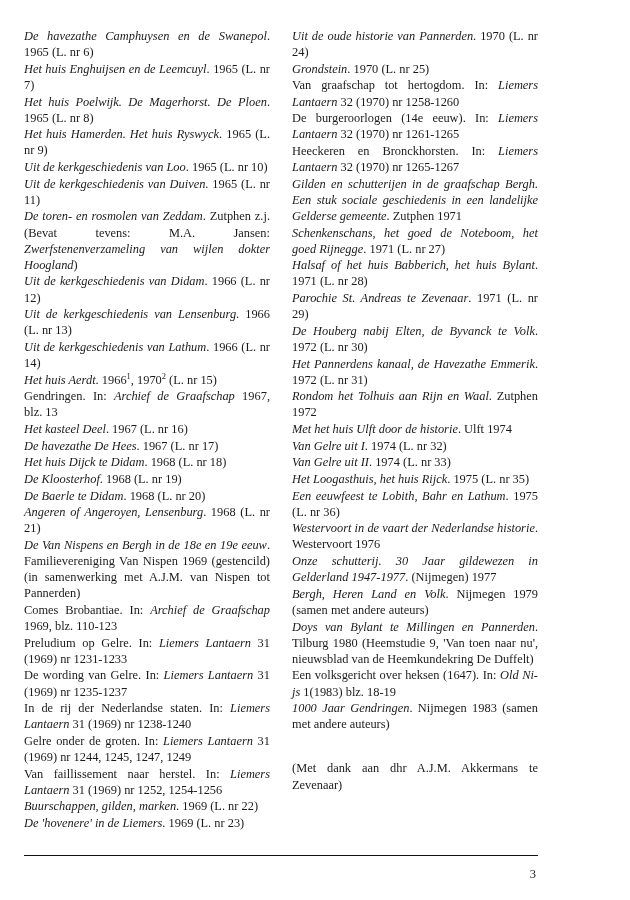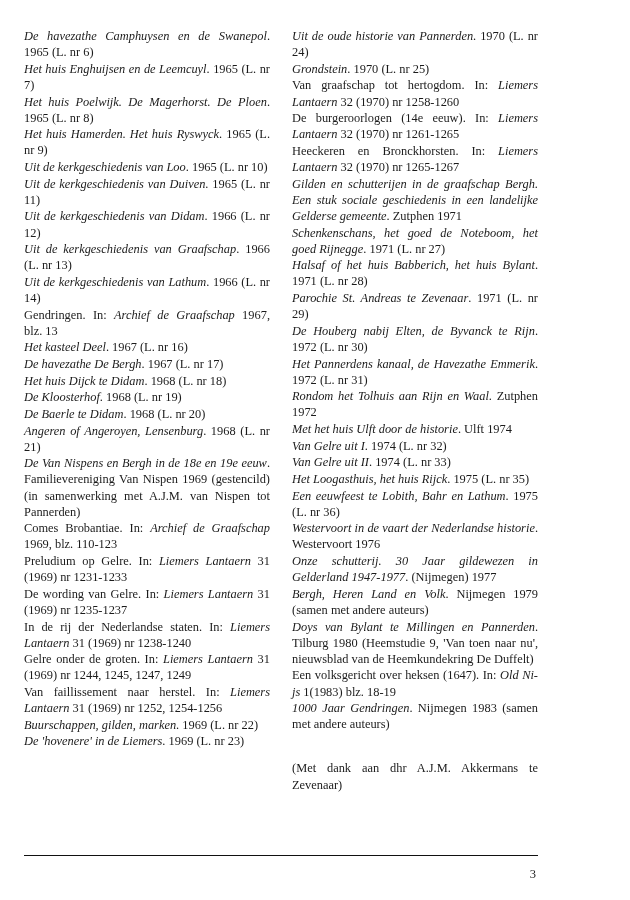--- a/index.html
+++ b/index.html
@@ -62,26 +62,28 @@
 
 <div class="page">
   <div class="columns">
     <div class="col" id="left-col">
         <p class="entry"><i>De havezathe Camphuysen en de Swanepol</i>. 1965 (L. nr 6)</p>
         <p class="entry"><i>Het huis Enghuijsen en de Leemcuyl</i>. 1965 (L. nr 7)</p>
         <p class="entry"><i>Het huis Poelwijk. De Magerhorst. De Ploen</i>. 1965 (L. nr 8)</p>
         <p class="entry"><i>Het huis Hamerden. Het huis Ryswyck</i>. 1965 (L. nr 9)</p>
         <p class="entry"><i>Uit de kerkgeschiedenis van Loo</i>. 1965 (L. nr 10)</p>
         <p class="entry"><i>Uit de kerkgeschiedenis van Duiven</i>. 1965 (L. nr 11)</p>
+        <p class="entry"><i>De toren- en rosmolen van Zeddam</i>. Zutphen z.j. (Bevat tevens: M.A. Jansen: <i>Zwerfstenenverzameling van wijlen dokter Hoogland</i>)</p>
         <p class="entry"><i>Uit de kerkgeschiedenis van Didam</i>. 1966 (L. nr 12)</p>
-        <p class="entry"><i>Uit de kerkgeschiedenis van Graafschap</i>. 1966 (L. nr 13)</p>
+        <p class="entry"><i>Uit de kerkgeschiedenis van Lensenburg</i>. 1966 (L. nr 13)</p>
         <p class="entry"><i>Uit de kerkgeschiedenis van Lathum</i>. 1966 (L. nr 14)</p>
+        <p class="entry"><i>Het huis Aerdt</i>. 1966<sup>1</sup>, 1970<sup>2</sup> (L. nr 15)</p>
         <p class="entry">Gendringen. In: <i>Archief de Graafschap</i> 1967, blz. 13</p>
         <p class="entry"><i>Het kasteel Deel</i>. 1967 (L. nr 16)</p>
-        <p class="entry"><i>De havezathe De Bergh</i>. 1967 (L. nr 17)</p>
+        <p class="entry"><i>De havezathe De Hees</i>. 1967 (L. nr 17)</p>
         <p class="entry"><i>Het huis Dijck te Didam</i>. 1968 (L. nr 18)</p>
         <p class="entry"><i>De Kloosterhof</i>. 1968 (L. nr 19)</p>
         <p class="entry"><i>De Baerle te Didam</i>. 1968 (L. nr 20)</p>
         <p class="entry"><i>Angeren of Angeroyen, Lensenburg</i>. 1968 (L. nr 21)</p>
         <p class="entry"><i>De Van Nispens en Bergh in de 18e en 19e eeuw</i>. Familievereniging Van Nispen 1969 (gestencild) (in samenwerking met A.J.M. van Nispen tot Pannerden)</p>
         <p class="entry">Comes Brobantiae. In: <i>Archief de Graafschap</i> 1969, blz. 110-123</p>
         <p class="entry">Preludium op Gelre. In: <i>Liemers Lantaern</i> 31 (1969) nr 1231-1233</p>
         <p class="entry">De wording van Gelre. In: <i>Liemers Lantaern</i> 31 (1969) nr 1235-1237</p>
         <p class="entry">In de rij der Nederlandse staten. In: <i>Liemers Lantaern</i> 31 (1969) nr 1238-1240</p>
         <p class="entry">Gelre onder de groten. In: <i>Liemers Lantaern</i> 31 (1969) nr 1244, 1245, 1247, 1249</p>
@@ -92,21 +94,21 @@
     <div class="col" id="right-col">
         <p class="entry"><i>Uit de oude historie van Pannerden</i>. 1970 (L. nr 24)</p>
         <p class="entry"><i>Grondstein</i>. 1970 (L. nr 25)</p>
         <p class="entry">Van graafschap tot hertogdom. In: <i>Liemers Lantaern</i> 32 (1970) nr 1258-1260</p>
         <p class="entry">De burgeroorlogen (14e eeuw). In: <i>Liemers Lantaern</i> 32 (1970) nr 1261-1265</p>
         <p class="entry">Heeckeren en Bronckhorsten. In: <i>Liemers Lantaern</i> 32 (1970) nr 1265-1267</p>
         <p class="entry"><i>Gilden en schutterijen in de graafschap Bergh. Een stuk sociale geschiedenis in een landelijke Gelderse gemeente</i>. Zutphen 1971</p>
         <p class="entry"><i>Schenkenschans, het goed de Noteboom, het goed Rijnegge</i>. 1971 (L. nr 27)</p>
         <p class="entry"><i>Halsaf of het huis Babberich, het huis Bylant</i>. 1971 (L. nr 28)</p>
         <p class="entry"><i>Parochie St. Andreas te Zevenaar</i>. 1971 (L. nr 29)</p>
-        <p class="entry"><i>De Houberg nabij Elten, de Byvanck te Rijn</i>. 1972 (L. nr 30)</p>
+        <p class="entry"><i>De Houberg nabij Elten, de Byvanck te Volk</i>. 1972 (L. nr 30)</p>
         <p class="entry"><i>Het Pannerdens kanaal, de Havezathe Emmerik</i>. 1972 (L. nr 31)</p>
         <p class="entry"><i>Rondom het Tolhuis aan Rijn en Waal</i>. Zutphen 1972</p>
         <p class="entry"><i>Met het huis Ulft door de historie</i>. Ulft 1974</p>
         <p class="entry"><i>Van Gelre uit I</i>. 1974 (L. nr 32)</p>
         <p class="entry"><i>Van Gelre uit II</i>. 1974 (L. nr 33)</p>
         <p class="entry"><i>Het Loogasthuis, het huis Rijck</i>. 1975 (L. nr 35)</p>
         <p class="entry"><i>Een eeuwfeest te Lobith, Bahr en Lathum</i>. 1975 (L. nr 36)</p>
         <p class="entry"><i>Westervoort in de vaart der Nederlandse historie</i>. Westervoort 1976</p>
         <p class="entry"><i>Onze schutterij. 30 Jaar gildewezen in Gelderland 1947-1977</i>. (Nijmegen) 1977</p>
         <p class="entry"><i>Bergh, Heren Land en Volk</i>. Nijmegen 1979 (samen met andere auteurs)</p>

